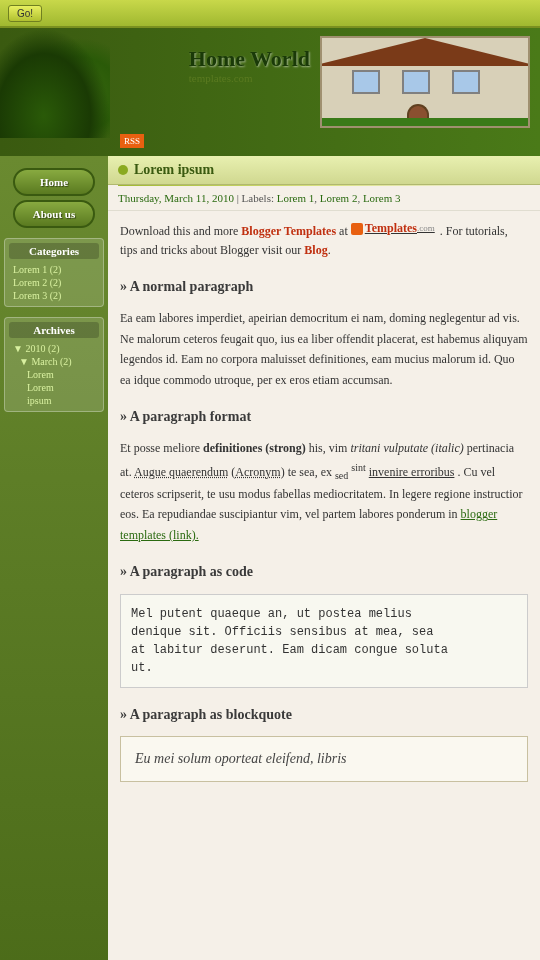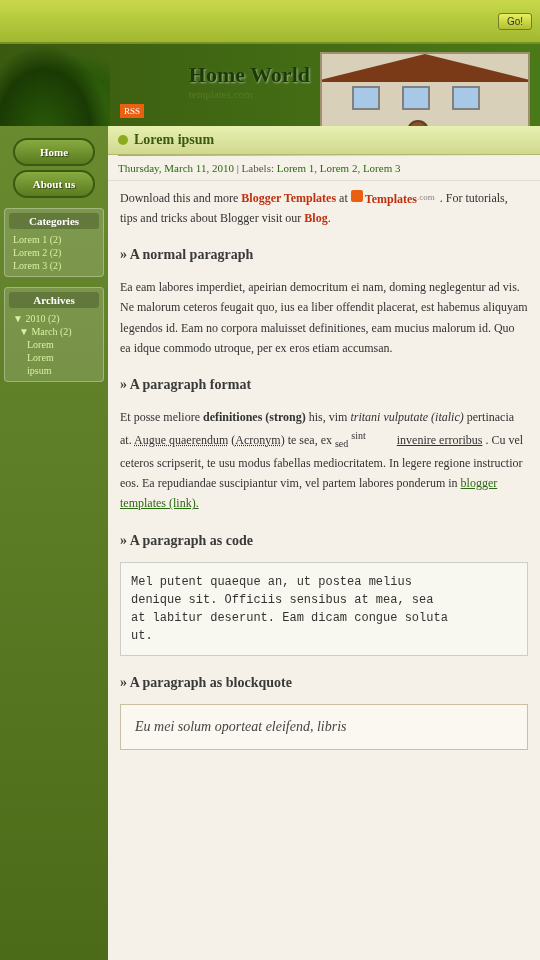--- a/index.html
+++ b/index.html
@@ -9,43 +9,42 @@
       font-family: Georgia, serif;
       font-size: 13px;
       background-color: #5a7a2a;
       background-image: radial-gradient(ellipse at 50% 0%, #8aab3a 0%, #5a7a2a 60%);
       position: relative;
     }
 
     
     .top-bar {
       width: 100%;
-      height: 44px;
+      height: 28px;
       background: linear-gradient(to bottom, #c8d84a, #a0b830);
       display: flex;
       align-items: center;
       padding: 0 8px;
       position: relative;
       border-bottom: 2px solid #7a9020;
-      justify-content: flex-end;
     }
     .top-bar-go-btn {
       background: linear-gradient(to bottom, #e8f060, #b0c030);
       border: 1px solid #708020;
       border-radius: 3px;
       font-size: 10px;
       padding: 2px 8px;
       cursor: pointer;
       color: #333;
     }
 
     
     .header {
       width: 100%;
-      height: 82px;
+      height: 128px;
       background: linear-gradient(to right, #3a5a10, #4a7a18);
       position: relative;
       overflow: hidden;
     }
     .header-title-area {
       position: absolute;
       right: 30px;
       top: 12px;
     }
     .header-title {
@@ -184,22 +183,23 @@
 
     .download-line {
       font-size: 12px;
       color: #333;
       margin-bottom: 6px;
     }
     .download-line a { color: #c03010; text-decoration: none; font-weight: bold; }
 
     .templates-com-badge {
       display: inline-flex;
-      align-items: flex-start;
+      align-items: center;
       margin-right: 2px;
+      text-decoration: underline;
     }
     .templates-com-text {
       color: #c03010;
       font-weight: bold;
       font-size: 12px;
     }
     .templates-com-dot {
       color: #888;
       font-size: 9px;
     }
@@ -218,21 +218,21 @@
       color: #333;
       line-height: 1.7;
       margin-bottom: 10px;
     }
 
     .strong-text { font-weight: bold; }
     .italic-text { font-style: italic; }
     .abbr-text { text-decoration: underline dotted; cursor: help; }
     .small-text { font-size: 10px; vertical-align: sub; }
     .sup-text { font-size: 10px; vertical-align: super; }
-    .underline-text { text-decoration: underline; margin-left: 28px; }
+    .underline-text { text-decoration: underline; }
 
     .link-green { color: #2a6a10; text-decoration: underline; }
     .link-red { color: #c03010; text-decoration: none; }
 
     .code-block {
       font-family: Liberation Mono, monospace;
       font-size: 12px;
       background: #f8f8f0;
       border: 1px solid #ccc;
       padding: 10px;

